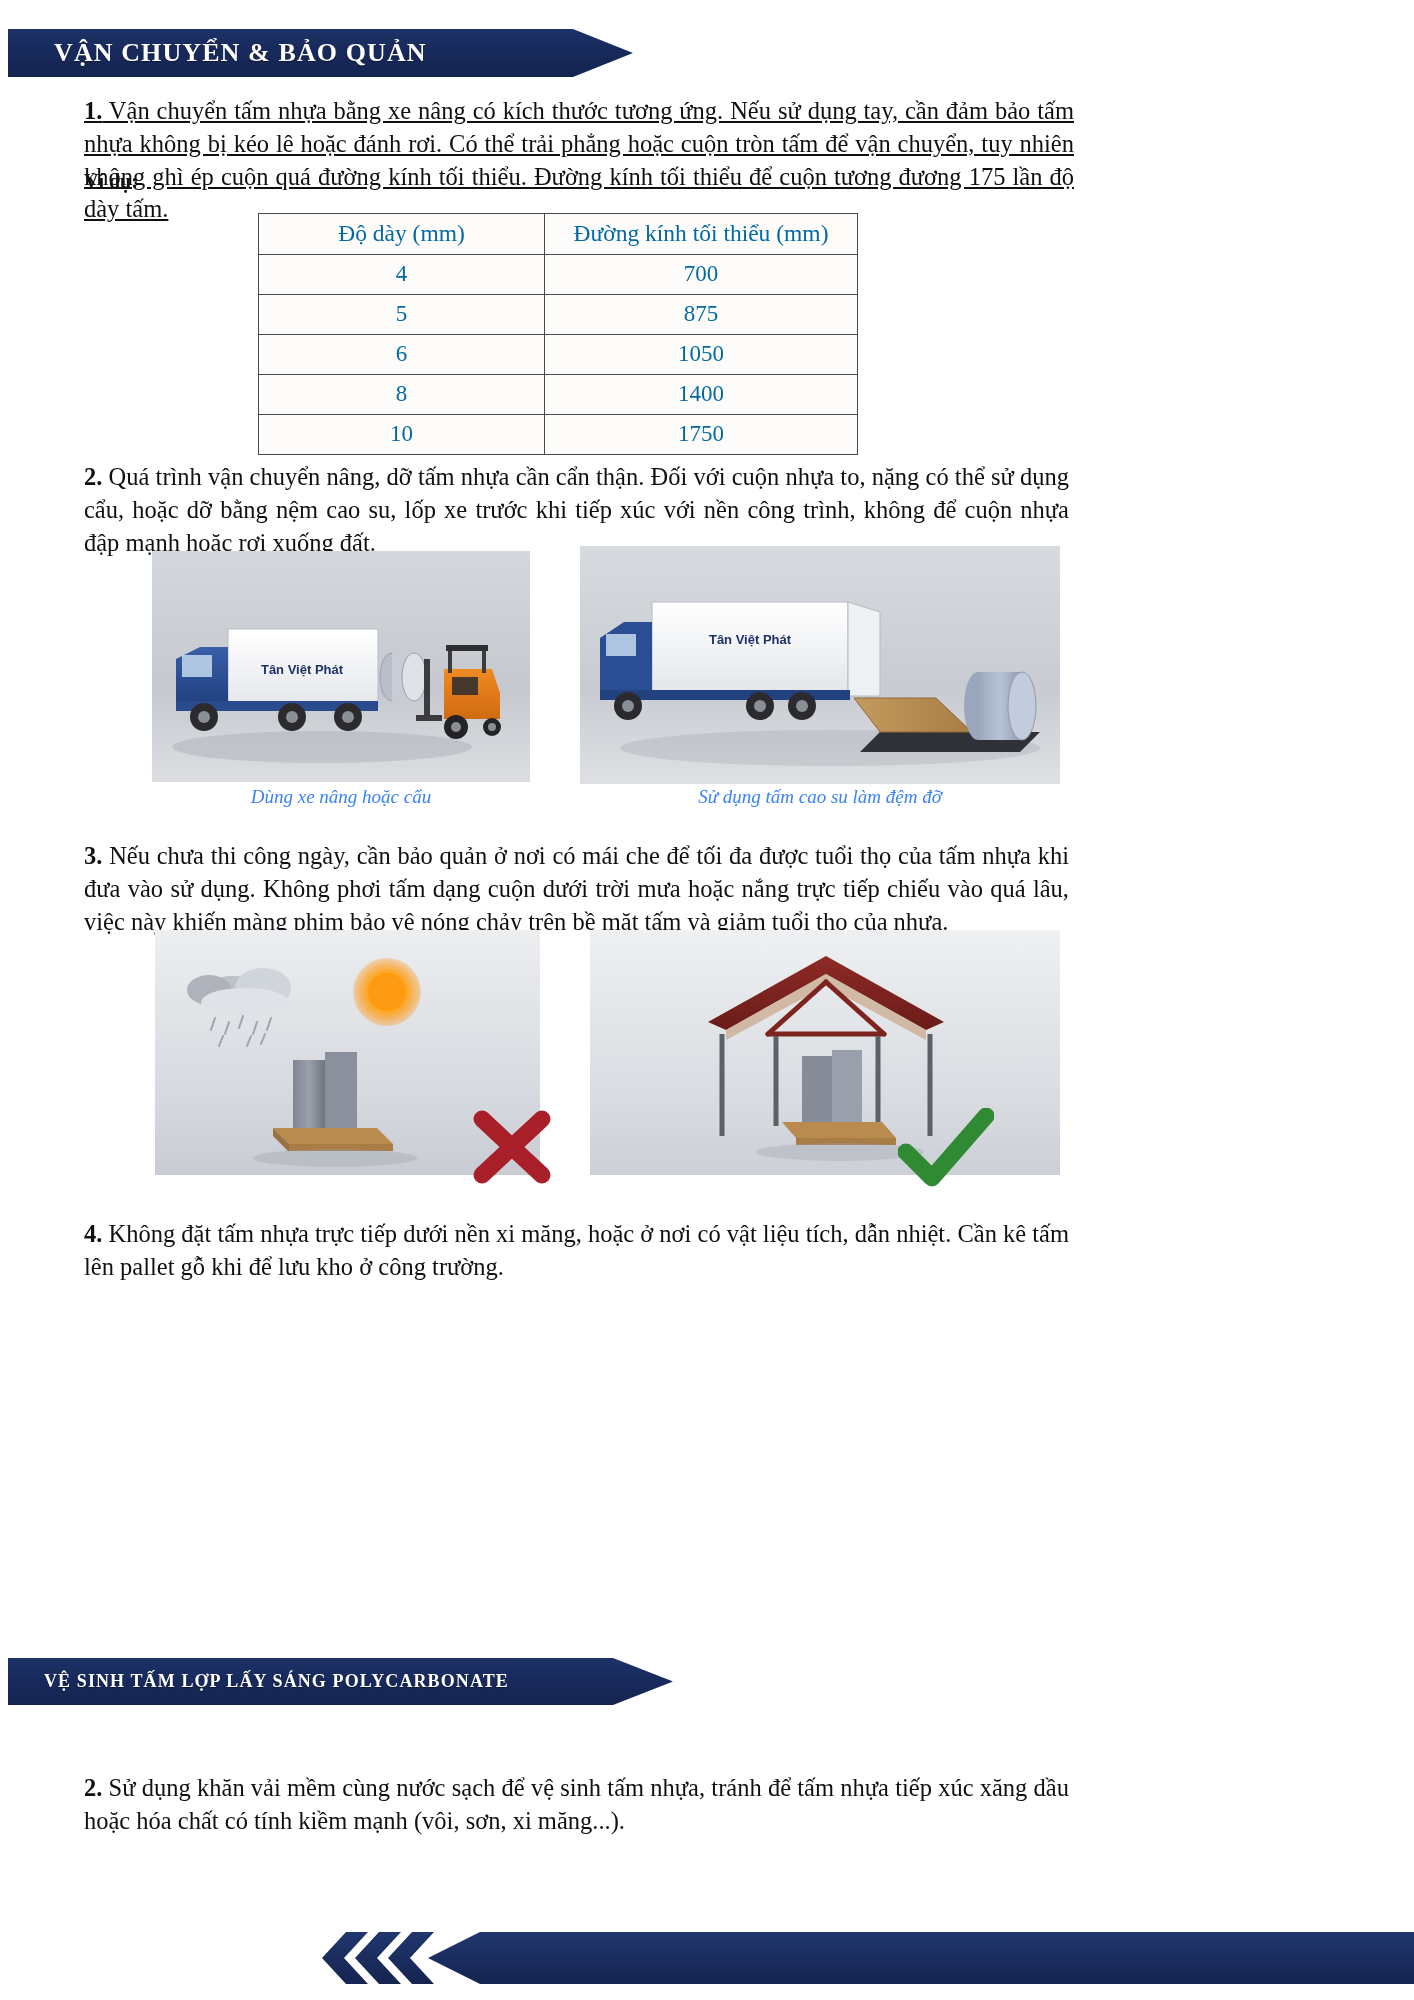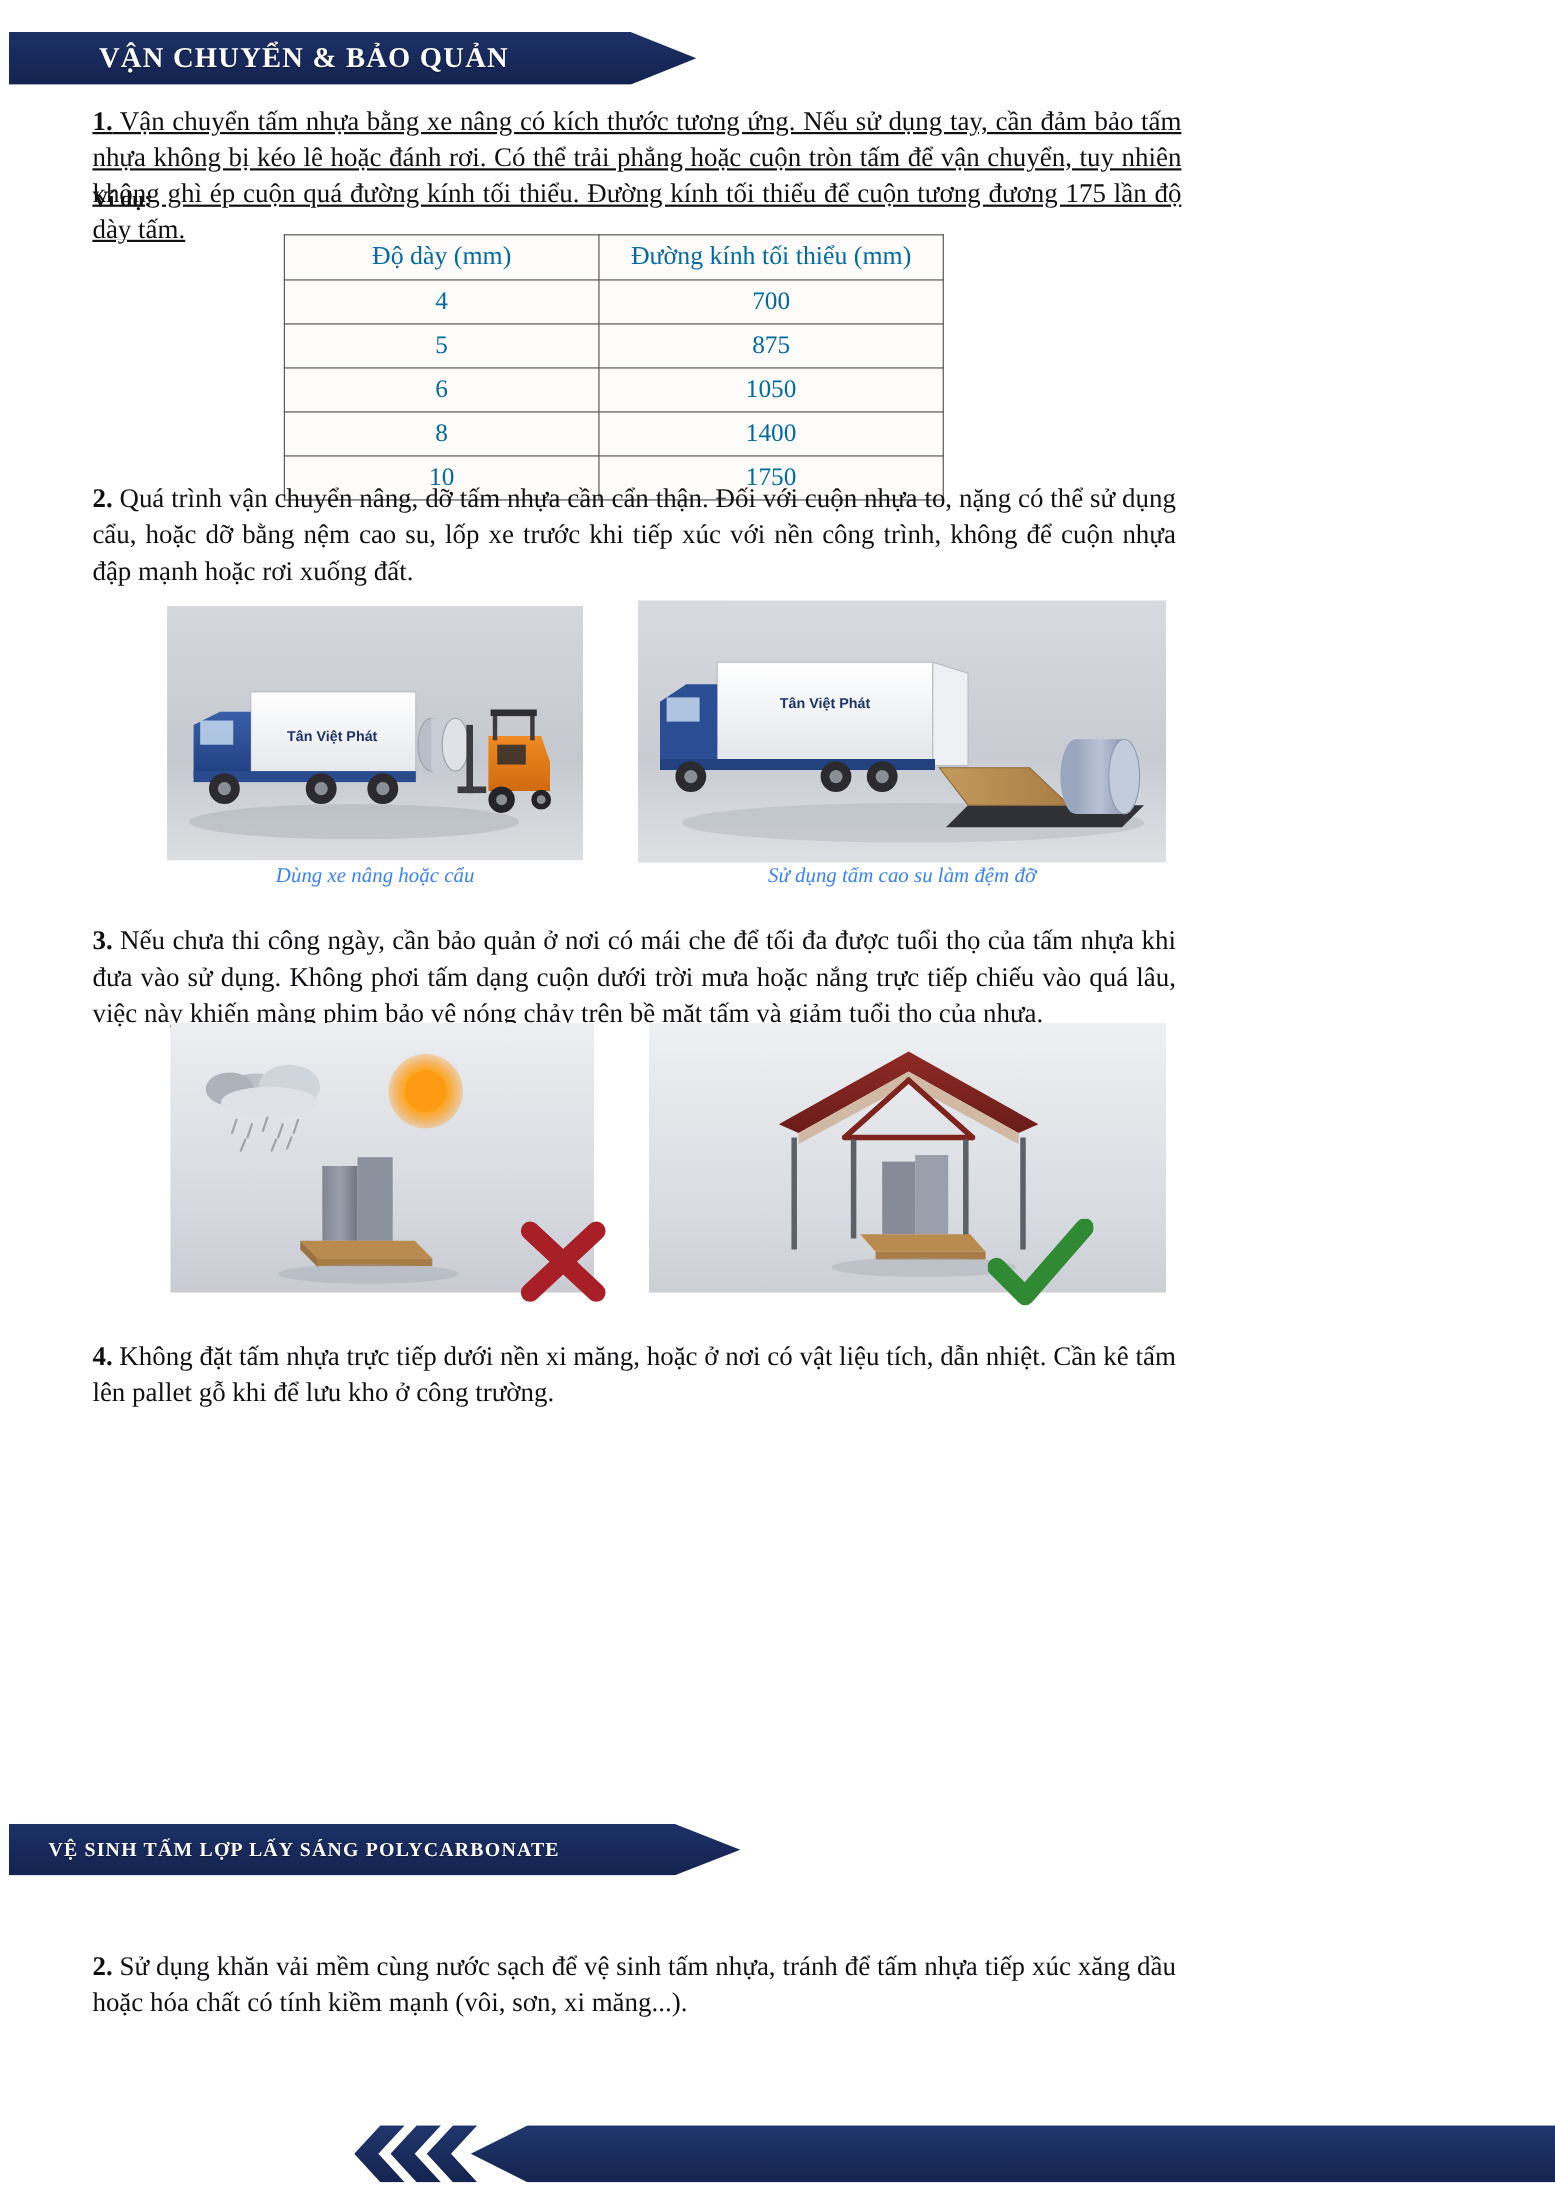--- a/index.html
+++ b/index.html
@@ -30,21 +30,21 @@
     box-shadow:0 1px 2px rgba(0,0,0,.25);
   }
   .banner .banner-text{
     white-space:nowrap;
     text-shadow:0 1px 1px rgba(0,0,0,.45);
   }
 
   #banner-1{
     left:8px; top:29px;
     width:625px; height:48px;
-    padding-left:82px;
+    padding-left:46px;
     font-size:26px;
     clip-path:polygon(0 0, 565px 0, 625px 50%, 565px 100%, 0 100%);
     box-sizing:border-box;
   }
   #banner-2{
     left:8px; top:1658px;
     width:665px; height:47px;
     padding-left:36px;
     font-size:18px;
     clip-path:polygon(0 0, 605px 0, 665px 50%, 605px 100%, 0 100%);
@@ -57,21 +57,21 @@
     font-size:24.5px;
     line-height:1.34;
     text-align:justify;
     color:#100f12;
   }
   .para b{font-weight:bold;}
   .lead{font-weight:bold;}
 
   #para-1{left:84px; top:95px; width:990px;text-decoration:underline;}
   #vidu{position:absolute;left:84px;top:170px;font-size:20px;font-weight:bold;}
-  #para-2{left:84px; top:438px; width:985px;}
+  #para-2{left:84px; top:461px; width:985px;}
   #para-3{left:84px; top:840px; width:985px;}
   #para-4{left:84px; top:1218px; width:985px;}
   #para-c1{left:84px; top:1725px; width:985px;}
   #para-c2{left:84px; top:1772px; width:985px;}
 
   .brandsup{
     font-size:15px;
     font-weight:bold;
     letter-spacing:.4px;
     vertical-align:super;

